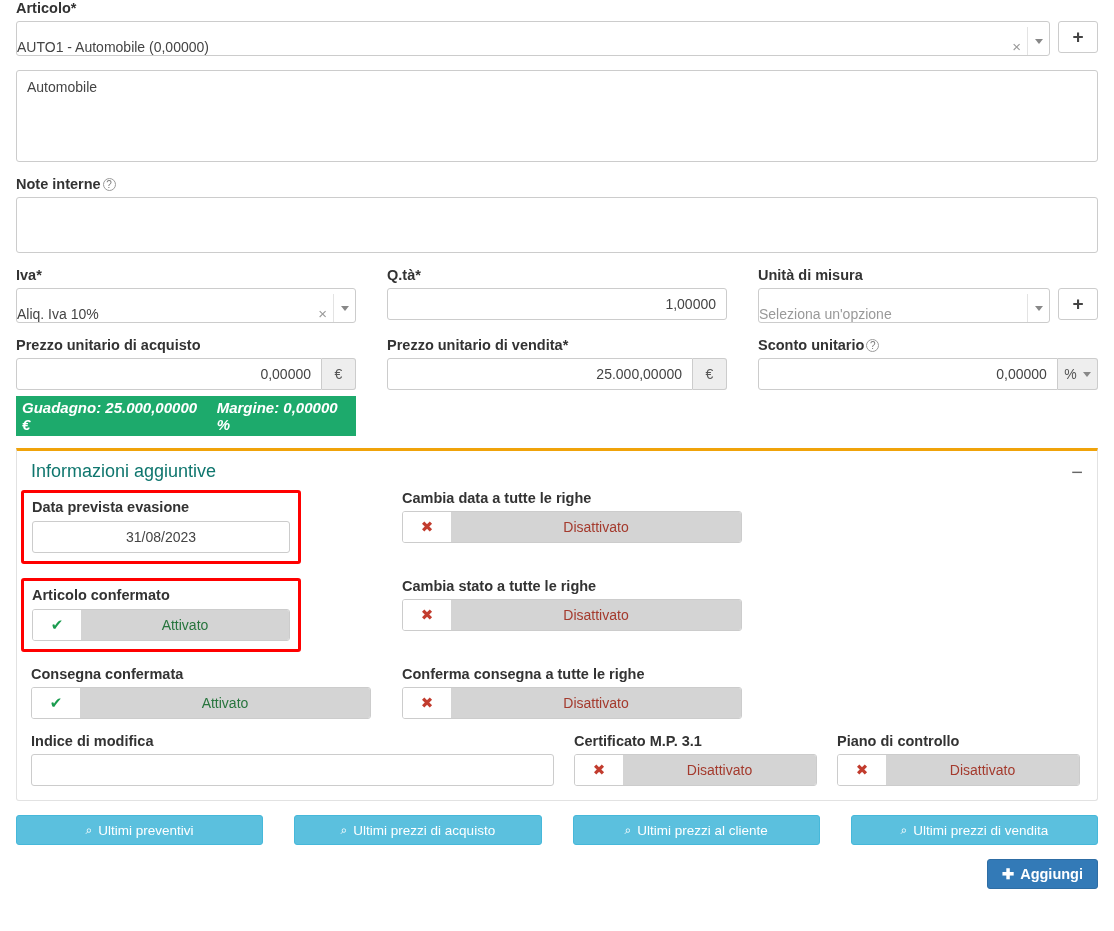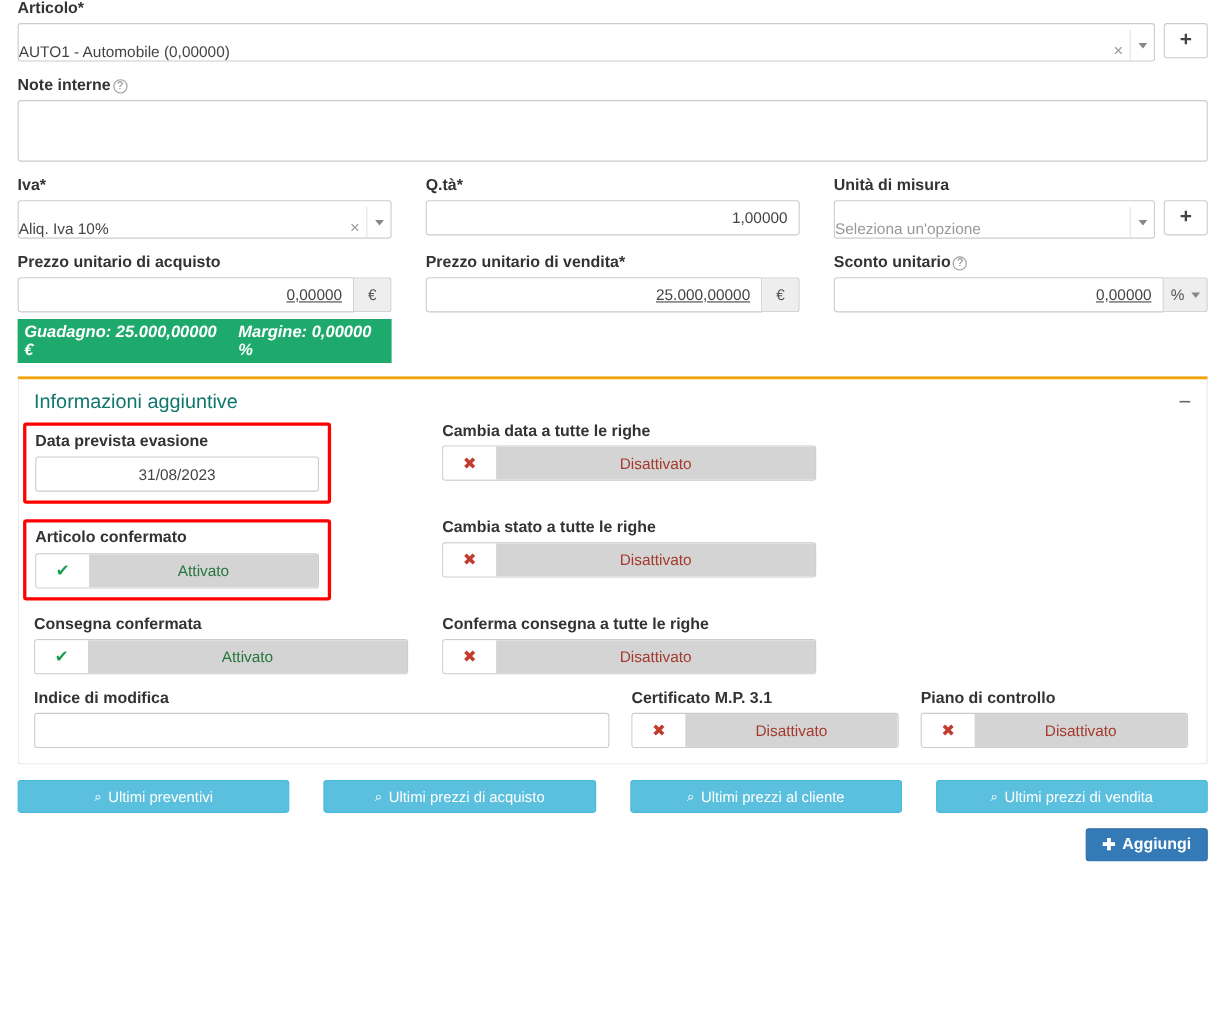--- a/index.html
+++ b/index.html
@@ -99,21 +99,21 @@
     font-size: 14px;
     color: #444;
     padding: 8px 10px;
     resize: none;
     display: block;
   }
 
   .row { display: flex; }
 
   .ig-group { display: flex; }
-  .ig-group .txtinput { border-top-right-radius: 0; border-bottom-right-radius: 0; text-decoration: underline; }
+  .ig-group .txtinput { border-top-right-radius: 0; border-bottom-right-radius: 0; }
   .ig-addon {
     min-width: 34px;
     height: 32px;
     border: 1px solid #ccc;
     border-left: none;
     border-radius: 0 3px 3px 0;
     background: #eeeeee;
     display: flex; align-items: center; justify-content: center;
     font-size: 14px; color: #555;
     padding: 0 8px;
@@ -234,20 +234,21 @@
             <i class="caret"></i>
           </span>
       </div>
       <div class="plusbtn">
         <span>+</span>
       </div>
     </div>
   </div>
 
   <div style="margin-top:14px;">
+    <textarea class="ta" rows="4" style="height: 92px;">Automobile</textarea>
   </div>
 
   <div style="margin-top:14px;">
     <label class="label">
       <span>Note interne</span><span class="help-icon">?</span>
     </label>
     <textarea class="ta" rows="2" style="height: 56px;"></textarea>
   </div>
 
   <div class="row" style="margin-top:14px; gap:31px;">

